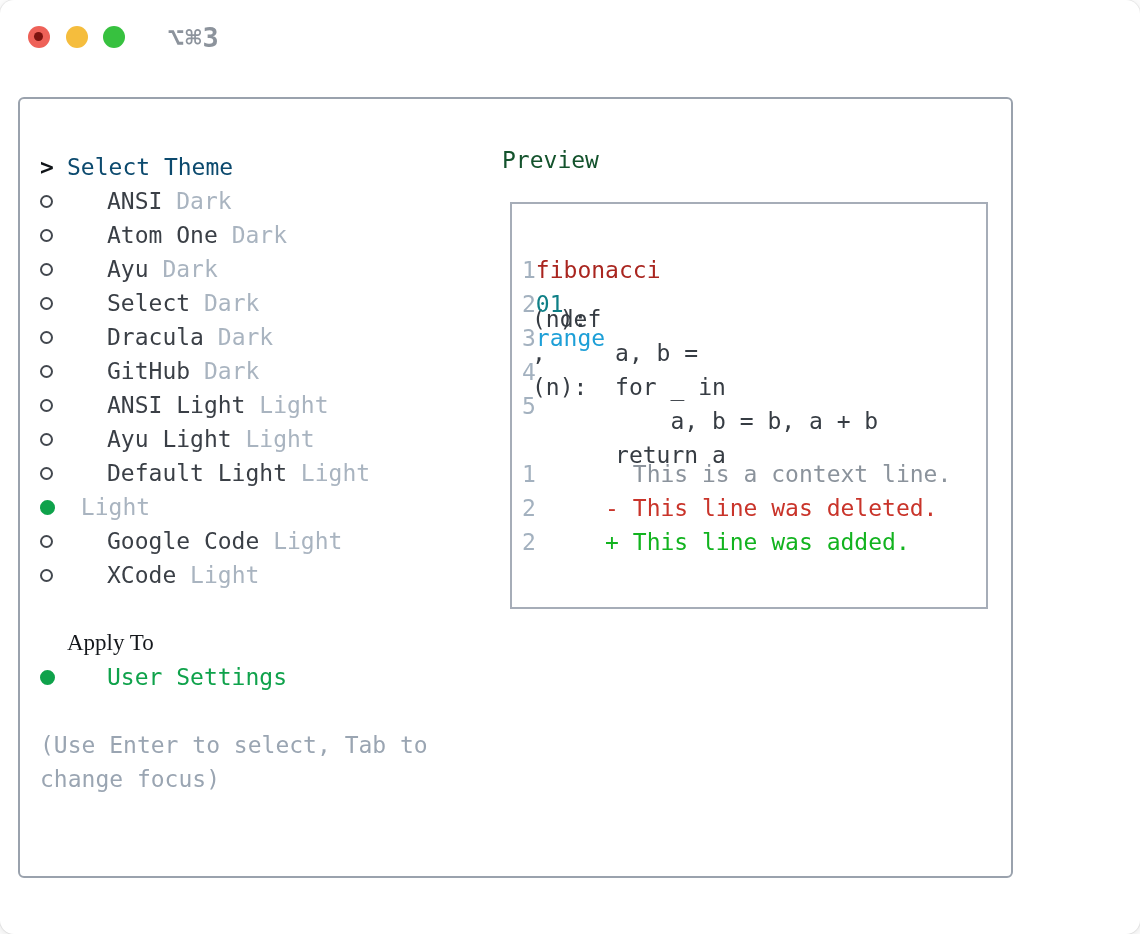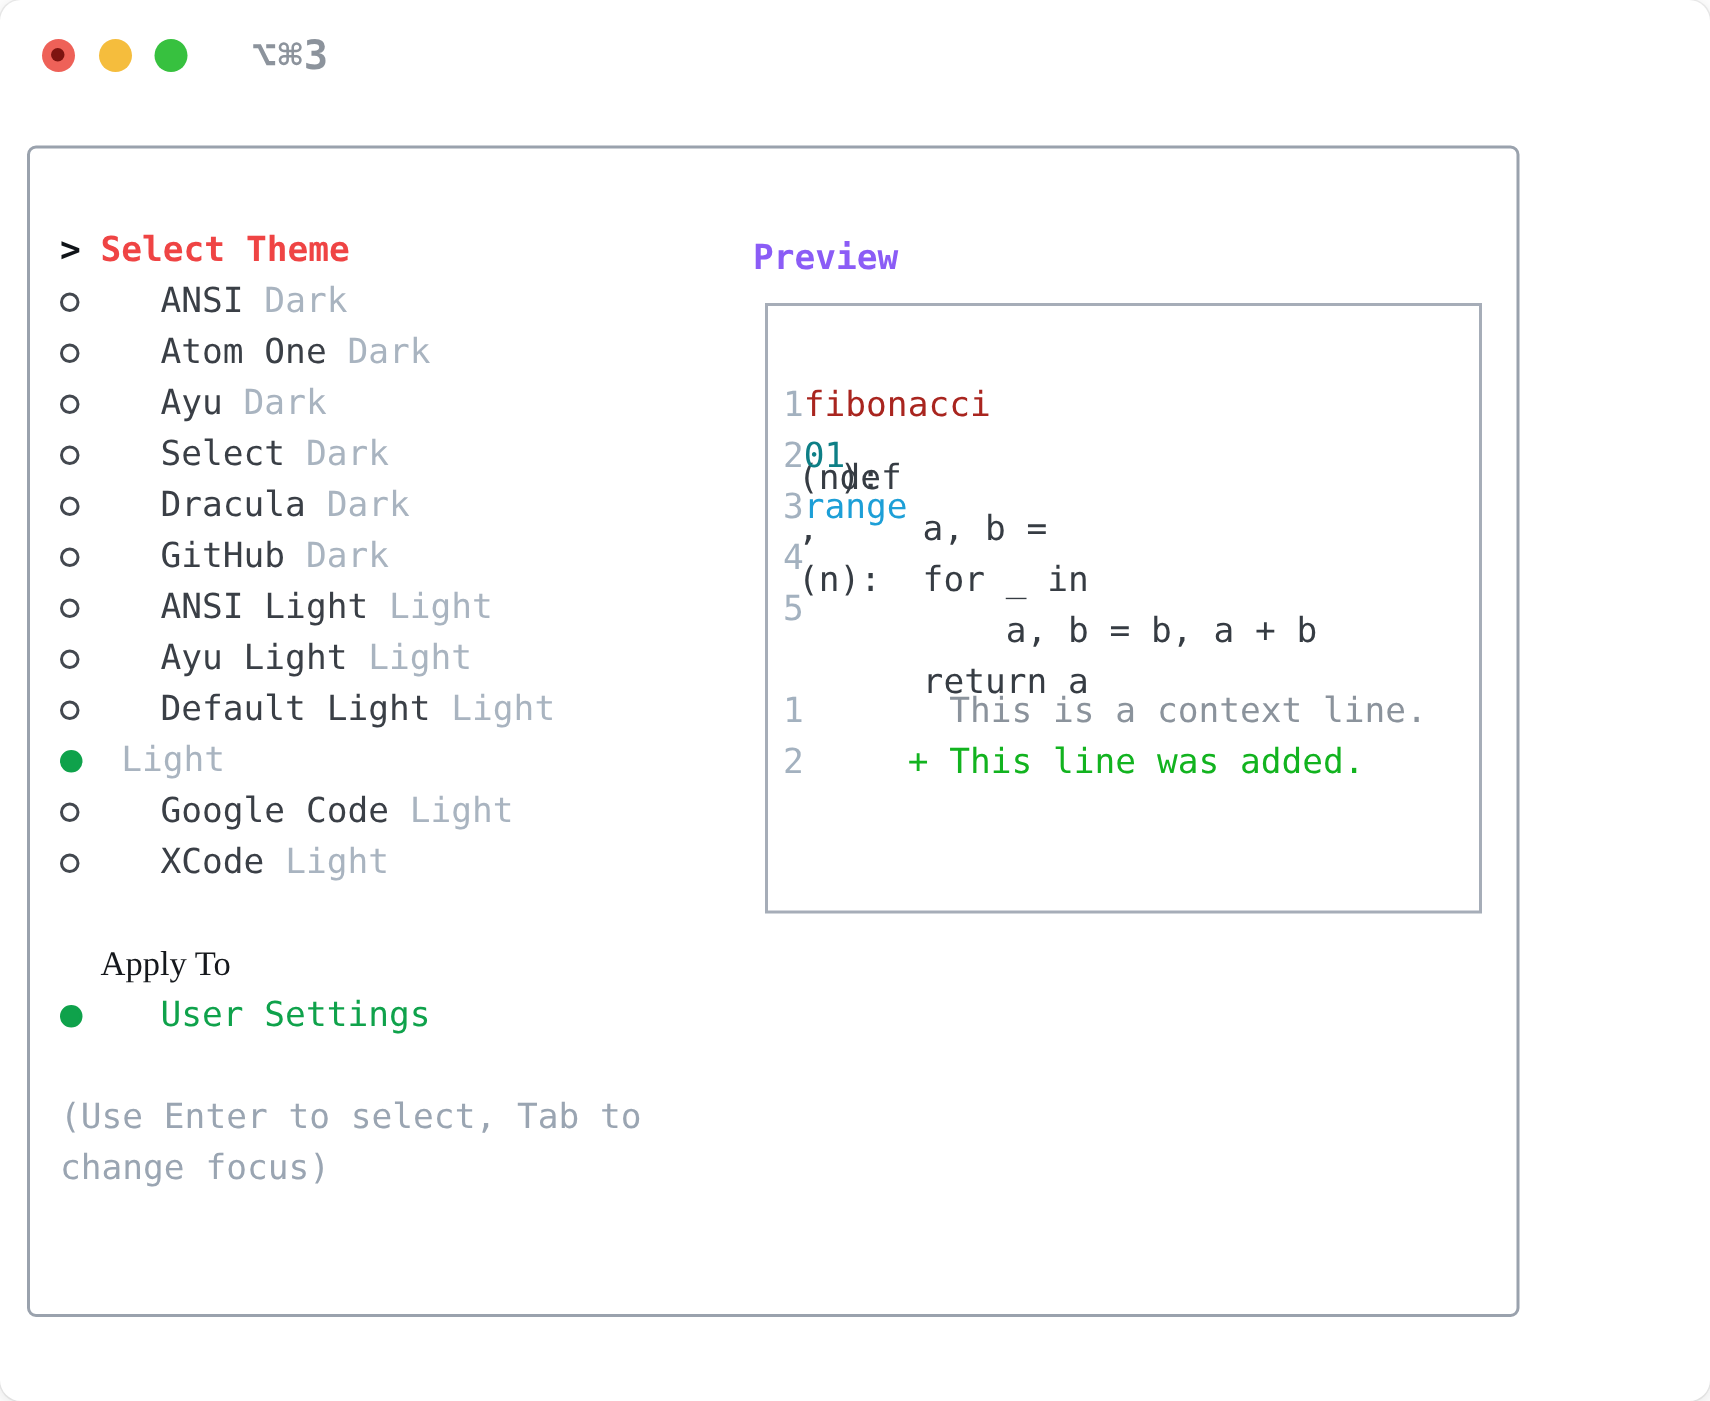--- a/index.html
+++ b/index.html
@@ -29,29 +29,29 @@
   }
   .row { position:relative; height:34px; display:flex; align-items:center;
          font-size:23px; line-height:34px; white-space:pre; }
   .left-col { position:absolute; left:20px; top:51px; }
   .slot { display:inline-flex; width:27px; flex:0 0 27px; align-items:center; }
   .bullet { width:13px; height:13px; border-radius:50%;
             border:2px solid #43484f; background:transparent; }
   .bullet.sel { border-color:var(--accent-green); background:var(--accent-green);
                 width:15px; height:15px; }
   .prompt { font-weight:bold; color:#101418; font-size:23px; }
-  .title-text { font-weight:bold; color:#ef4444; }
+  .title-text { font-weight:normal; color:#0c4a6e; }
   .item-name { color:#3a3f46;margin-left:40px; }
   .item-name.sel { color:var(--accent-green); }
   .variant { color:var(--variant-gray); }
   .apply-title { color:#15181c;font-family:Liberation Serif, serif; }
   .hint { color:var(--hint-gray); }
   
-  .preview-title { position:absolute; left:482px; top:56px; height:34px; line-height:34px;
-                   font-size:23px; font-weight:bold; color:#8b5cf6; }
+  .preview-title { position:absolute; left:482px; top:44px; height:34px; line-height:34px;
+                   font-size:23px; font-weight:normal; color:#14532d; }
   .preview-box {
     position:absolute; left:490px; top:103px; width:478px; height:407px;
     border:2px solid #a6adb8; background:#fff; overflow:hidden;
   }
   .code { position:absolute; left:10px; top:49px; }
   .code .row { display:block; }
   .tok { white-space:pre; }
   .ln       { color:var(--line-number-gray); }
   .tok.code    { color:#363c43; }
   .tok.func    { color:var(--function-red); }
@@ -113,18 +113,19 @@
 
     <div class="preview-box">
       <div class="code" id="code">
           <div class="row"><span class="ln tok">1</span><span class="tok code">  def </span><span class="tok func">fibonacci</span><span class="tok code">(n):</span></div>
           <div class="row"><span class="ln tok">2</span><span class="tok code">      a, b = </span><span class="tok number">0</span><span class="tok code">, </span><span class="tok number">1</span></div>
           <div class="row"><span class="ln tok">3</span><span class="tok code">      for _ in </span><span class="tok builtin">range</span><span class="tok code">(n):</span></div>
           <div class="row"><span class="ln tok">4</span><span class="tok code">          a, b = b, a + b</span></div>
           <div class="row"><span class="ln tok">5</span><span class="tok code">      return a</span></div>
           <div class="row"><span class="ln tok"></span></div>
           <div class="row"><span class="ln tok">1</span><span class="tok context">       This is a context line.</span></div>
+          <div class="row"><span class="ln tok">2</span><span class="tok deleted">     - This line was deleted.</span></div>
           <div class="row"><span class="ln tok">2</span><span class="tok added">     + This line was added.</span></div>
         </div>
     </div>
 
   </div>
 </div>
 
 </body></html>

